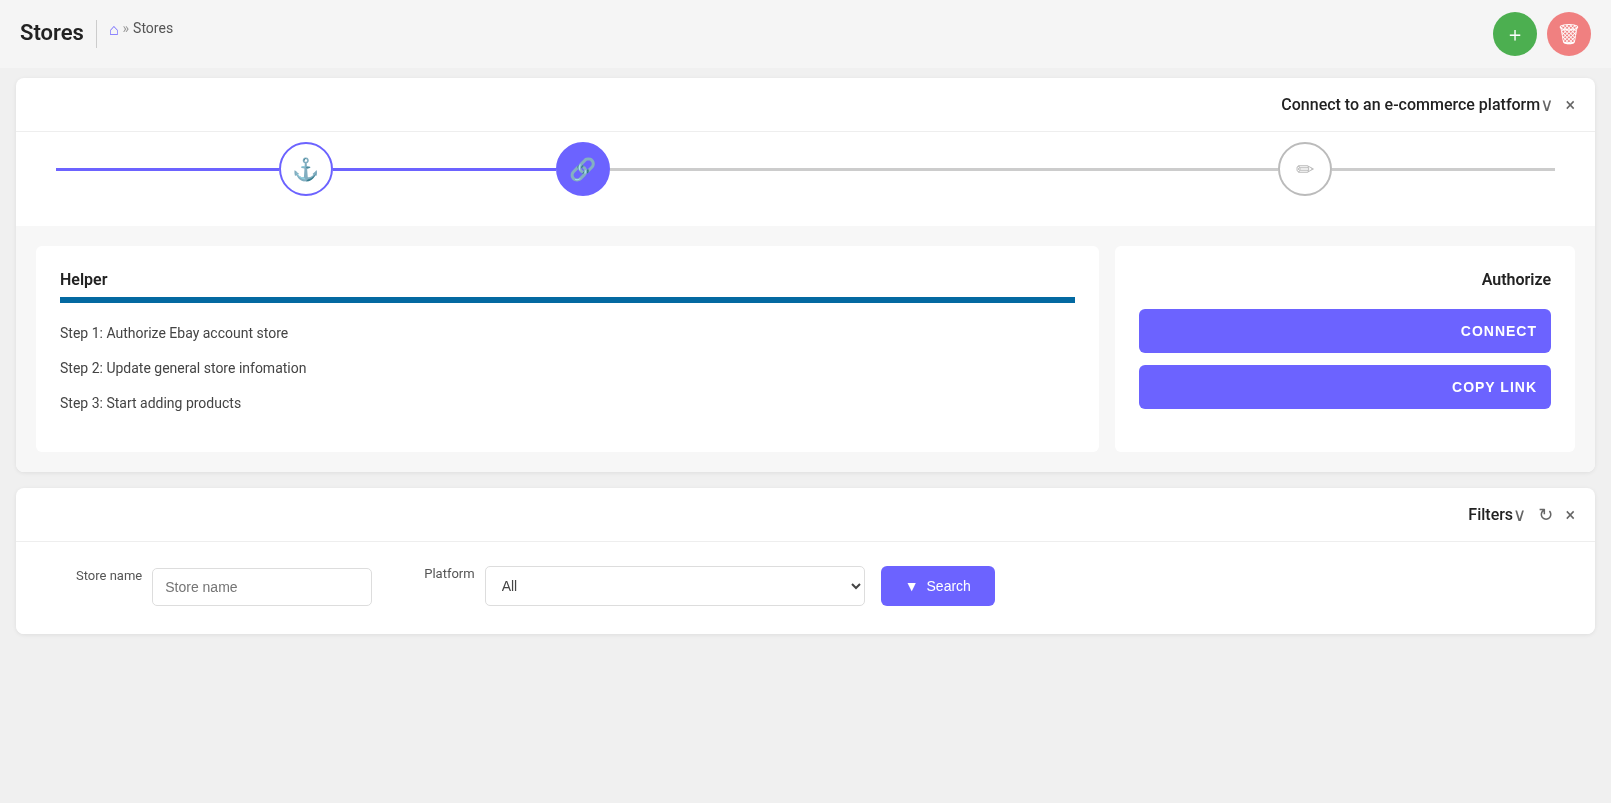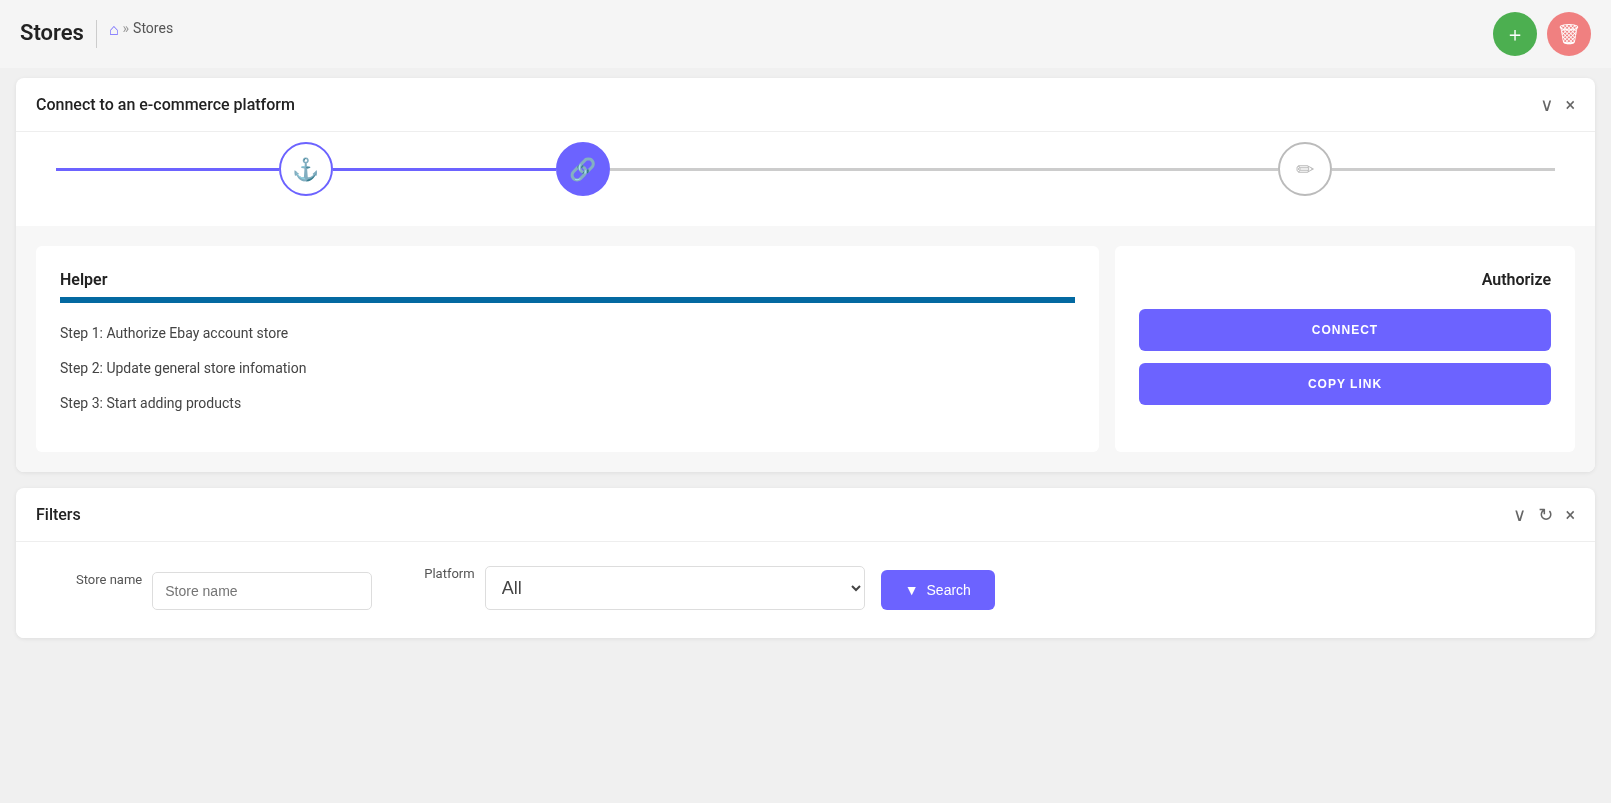--- a/index.html
+++ b/index.html
@@ -67,21 +67,21 @@
     
     .panel {
       background: white;
       border-radius: 8px;
       box-shadow: 0 1px 4px rgba(0,0,0,0.08);
       overflow: hidden;
     }
     .panel-header {
       display: flex;
       align-items: center;
-      justify-content: space-between;
+      justify-content: flex-end;
       padding: 16px 20px;
       border-bottom: 1px solid #eee;
     }
     .panel-title {
       font-size: 16px;
       font-weight: 500;
       color: #222;
     }
     .panel-header-icons {
       display: flex;
@@ -178,26 +178,27 @@
       color: #222;
       text-align: right;
     }
     .auth-btn {
       width: 100%;
       padding: 14px;
       border: none;
       border-radius: 6px;
       background: #6c63ff;
       color: white;
-      font-size: 12px;
+      font-size: 14px;
       font-weight: 600;
       letter-spacing: 1px;
       cursor: pointer;
       margin-bottom: 12px;
       text-transform: uppercase;
+      text-align: right;
     }
 
     
     .filters-body {
       padding: 24px 24px 28px;
       background: white;
     }
     .filters-row {
       display: flex;
       align-items: flex-end;
@@ -220,21 +221,21 @@
       border-radius: 5px;
       font-size: 14px;
       color: #444;
       outline: none;
     }
     .filter-select {
       width: 380px;
       padding: 10px 12px;
       border: 1px solid #ddd;
       border-radius: 5px;
-      font-size: 18px;
+      font-size: 14px;
       color: #444;
       outline: none;
       background: white;
     }
     .search-btn {
       display: flex;
       align-items: center;
       gap: 8px;
       padding: 10px 24px;
       background: #6c63ff;

